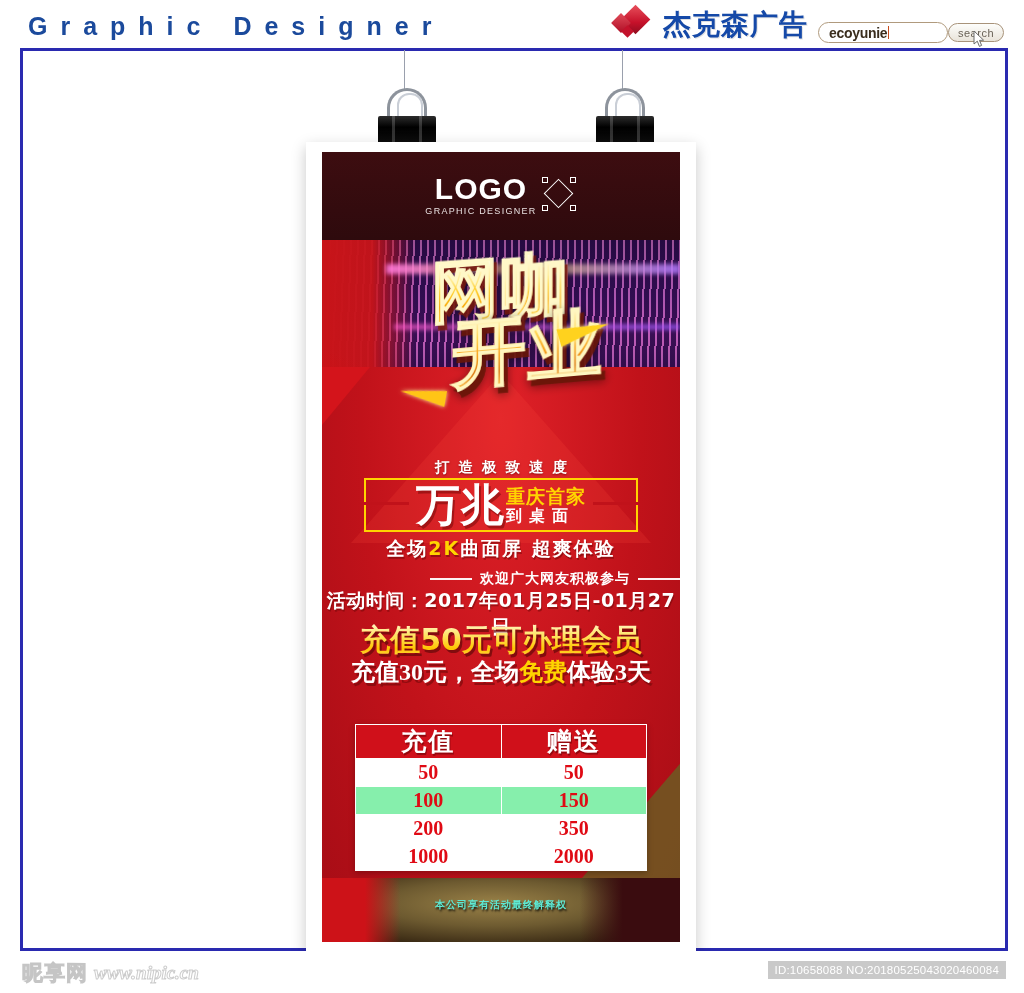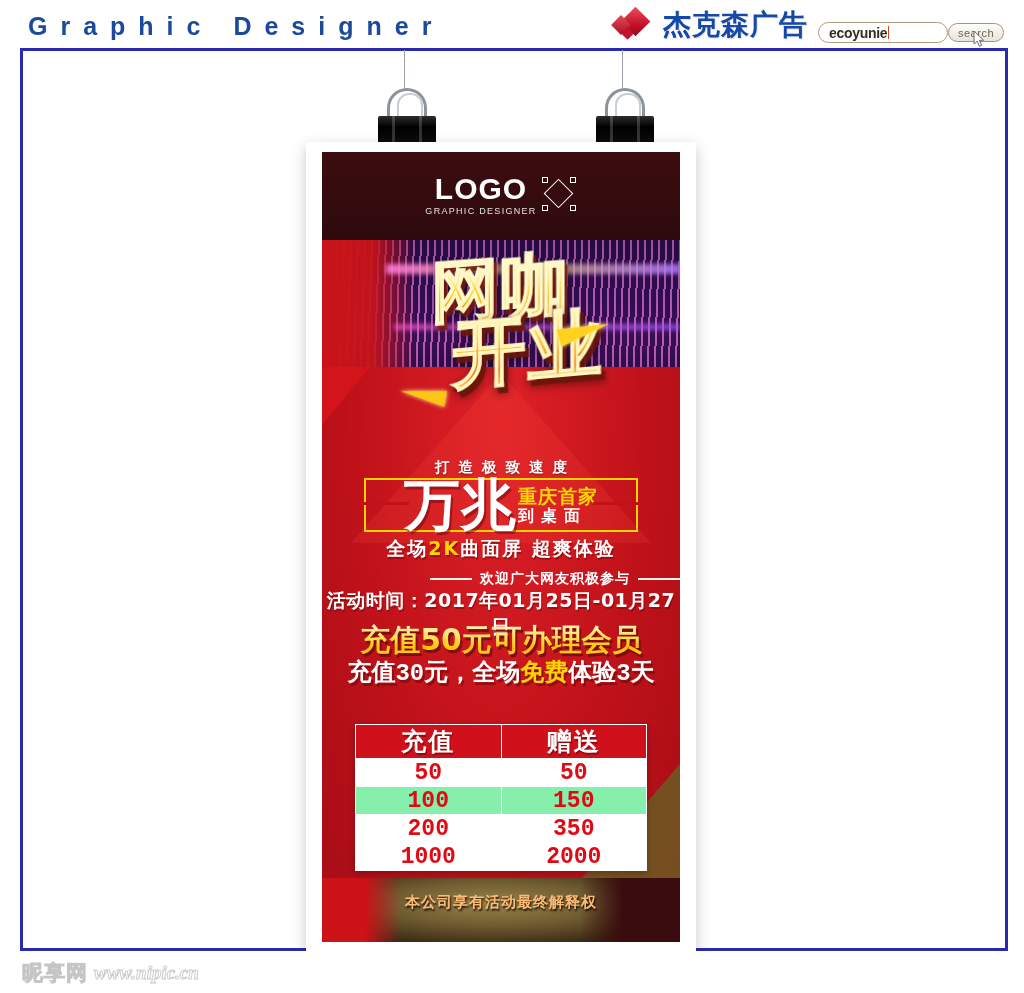--- a/index.html
+++ b/index.html
@@ -17,21 +17,21 @@
     background: #fff;
   }
   .brand-en {
     position: absolute; left: 28px; top: 12px;
     font-family: "Liberation Sans", sans-serif;
     font-size: 25px; font-weight: bold; color: #1b4a9c;
     letter-spacing: 13px; white-space: nowrap;
   }
   .cn-brand-wrap {
     position: absolute; left: 612px; top: 6px;
-    display: flex; align-items: center; height: 38px;
+    display: flex; align-items: flex-start; height: 38px;
   }
   .diamond-logo {
     position: relative; width: 46px; height: 34px; margin-right: 5px;
   }
   .diamond-logo .d1 {
     position: absolute; left: 13px; top: 3px; width: 21px; height: 21px;
     background: linear-gradient(135deg,#e8505c 0%, #c6112a 60%, #8e0d20 100%);
     transform: rotate(45deg);
   }
   .diamond-logo .d2 {
@@ -280,21 +280,21 @@
     background: #c1121a;
   }
   .wanzhao-box::before { left: -3px; }
   .wanzhao-box::after { right: -3px; }
   .wz-inner {
     position: absolute; left: 0; top: 0; width: 100%; height: 100%;
     display: flex; align-items: center; justify-content: center;
   }
   .wz-big {
     font-family: "DejaVu Sans", sans-serif;
-    font-size: 56px; font-weight: bold; color: #fff; line-height: 44px;
+    font-size: 44px; font-weight: bold; color: #fff; line-height: 44px;
     letter-spacing: 0px;
     text-shadow: 2px 3px 0 rgba(120,10,10,0.55);
     margin-right: 2px;
   }
   .wz-right { text-align: left; }
   .wz-y {
     font-family: "DejaVu Sans", sans-serif;
     font-size: 19px; font-weight: bold; color: #ffd400; line-height: 20px;
     letter-spacing: 1px;
   }
@@ -332,21 +332,21 @@
   .promo1 {
     position: absolute; left: 0; top: 468px; width: 100%; text-align: center;
     font-family: "DejaVu Sans", sans-serif;
     font-size: 30px; font-weight: bold; letter-spacing: 0px;
     background: linear-gradient(180deg,#fffbe0 0%, #ffe25c 40%, #ffc400 70%, #ffdf6e 100%);
     -webkit-background-clip: text; background-clip: text; color: transparent;
     filter: drop-shadow(2px 3px 0 rgba(105,10,10,0.75));
   }
   .promo2 {
     position: absolute; left: 0; top: 504px; width: 100%; text-align: center;
-    font-family: Liberation Mono, monospace;
+    font-family: Liberation Serif, serif;
     font-size: 24px; font-weight: bold; color: #fff; letter-spacing: 0px;
     text-shadow: 2px 3px 0 rgba(110,8,8,0.6);
   }
   .promo2 .k { color: #ffd400; }
   .promo3 {
     position: absolute; left: 0; top: 534px; width: 100%; text-align: center;
     font-family: "DejaVu Sans", sans-serif;
     font-size: 22px; font-weight: bold; color: #fff;
     text-shadow: 2px 3px 0 rgba(110,8,8,0.6);
   }
@@ -361,38 +361,38 @@
     border: 1px solid #ffffff; text-align: center; padding: 0;
   }
   .ptable th {
     background: #d0101a; height: 34px;
     font-family: "DejaVu Sans", sans-serif;
     font-size: 25px; font-weight: bold; color: #fff;
     letter-spacing: 2px;
     text-shadow: 1px 2px 0 rgba(90,0,0,0.5);
   }
   .ptable td {
-    height: 28px; font-family: Liberation Mono, monospace;
-    font-size: 23px; font-weight: bold; color: #e00a14;
+    height: 28px; font-family: Liberation Serif, serif;
+    font-size: 20px; font-weight: bold; color: #e00a14;
   }
   .ptable tr.odd td { background: #ffffff; }
   .ptable tr.even td { background: #86efac; }
 
   .dark-bottom {
     position: absolute; left: 0; bottom: 0; width: 100%; height: 64px;
     background:
       linear-gradient(90deg, rgba(205,18,24,1) 0%, rgba(205,18,24,1) 12%, rgba(205,18,24,0) 22%),
       linear-gradient(90deg, rgba(58,12,15,0) 72%, rgba(58,12,15,1) 84%),
       radial-gradient(ellipse at 48% 40%, #9a8248 0%, #6d5a30 42%, #3a2a14 78%, #2a1208 100%);
     z-index: 5;
   }
   .disclaimer {
     position: absolute; left: 0; bottom: 30px; width: 100%; text-align: center;
     font-family: "DejaVu Sans", sans-serif;
-    font-size: 15px; font-weight: bold; color: #fdba74; letter-spacing: 1px;
+    font-size: 10px; font-weight: bold; color: #5eead4; letter-spacing: 1px;
     text-shadow: 1px 2px 2px rgba(0,0,0,0.8);
     z-index: 11;
   }
 
   
   .footer { position: absolute; left: 0; bottom: 0; width: 1024px; height: 42px; background:#fff; }
   .nipic-wm {
     position: absolute; left: 22px; top: 8px;
     display: flex; align-items: center; gap: 6px;
     opacity: 0.5;
@@ -556,15 +556,16 @@
 
     <div class="dark-bottom"></div>
     <div class="disclaimer">本公司享有活动最终解释权</div>
   </div>
 
   <div class="footer">
     <div class="nipic-wm">
       <span class="nipic-cn">昵享网</span>
       <span class="nipic-url">www.nipic.cn</span>
     </div>
+    <div class="idbox">ID:10658088 NO:20180525043020460084</div>
   </div>
 
 </div>
 
 </body></html>

